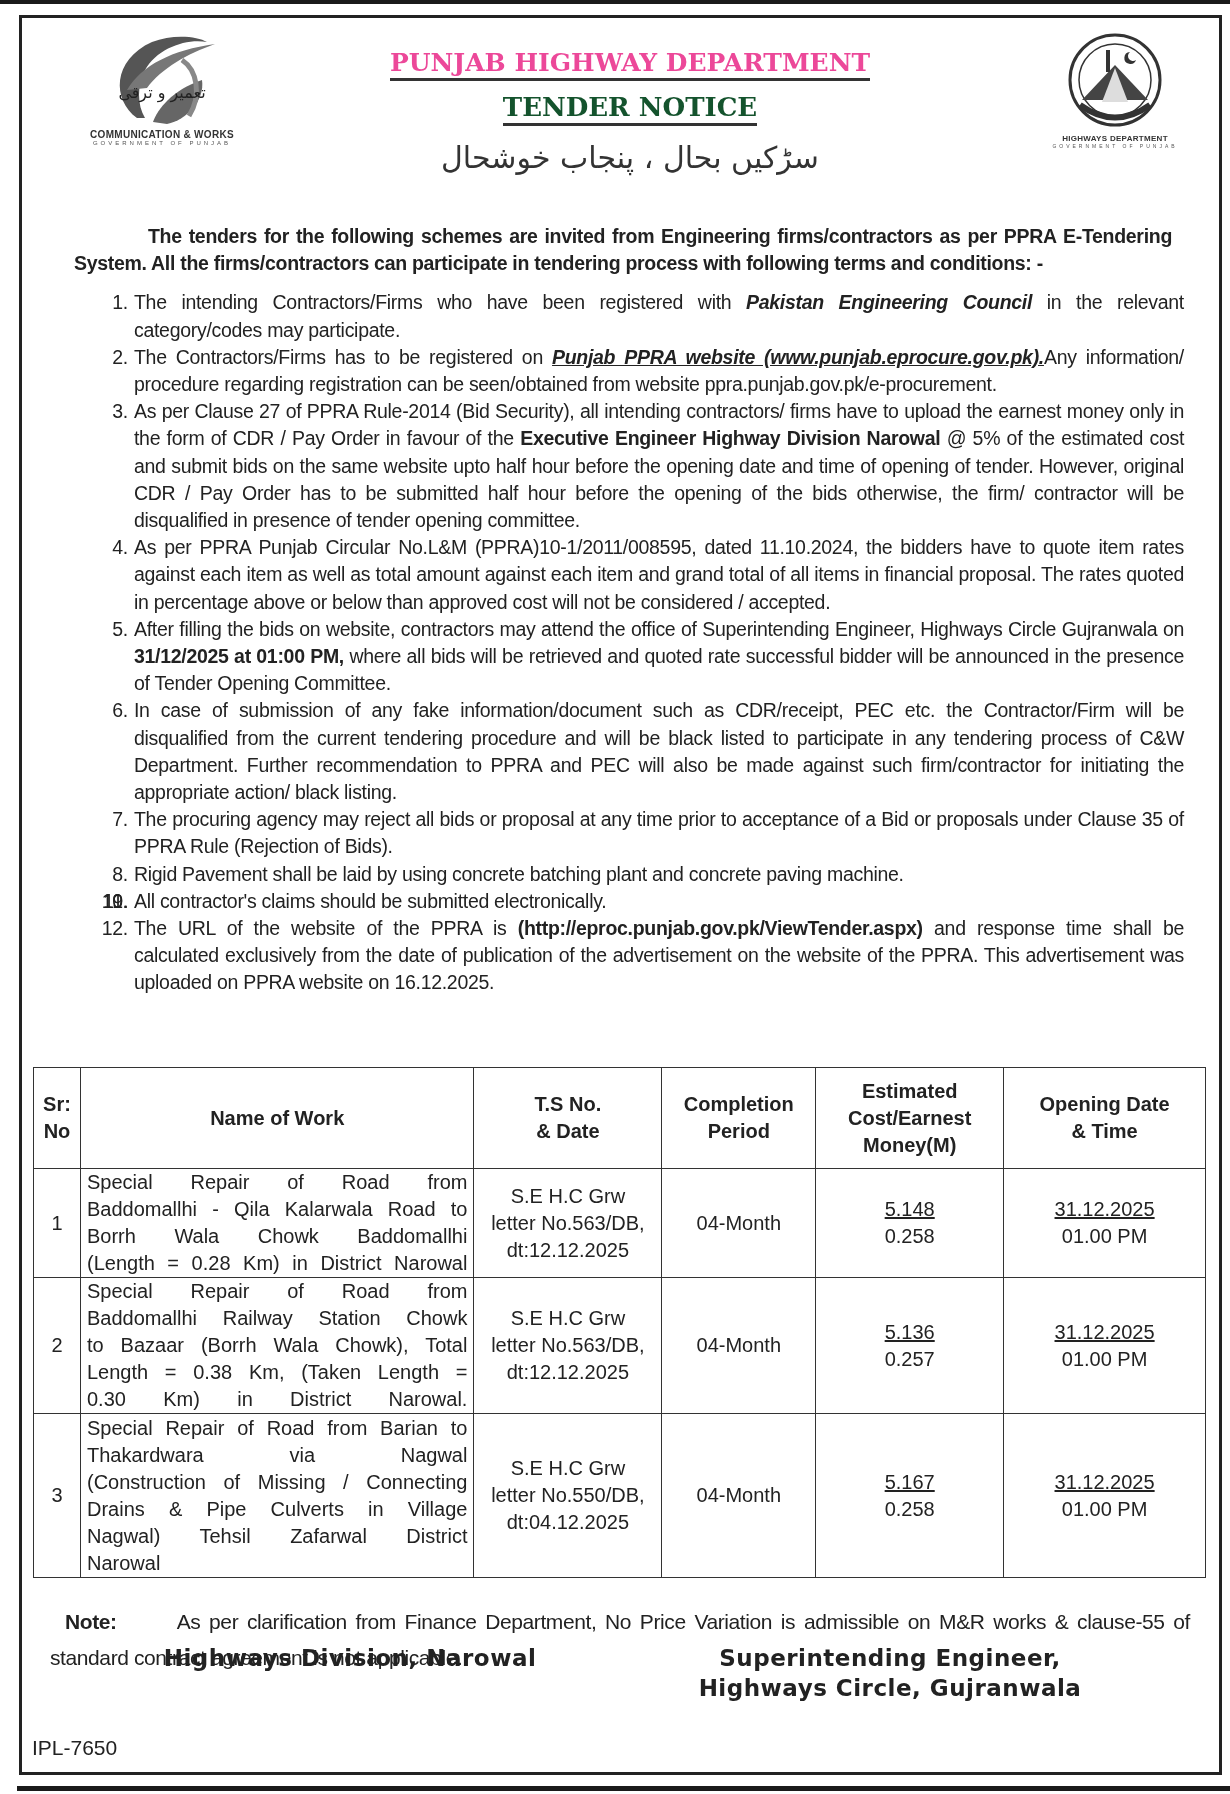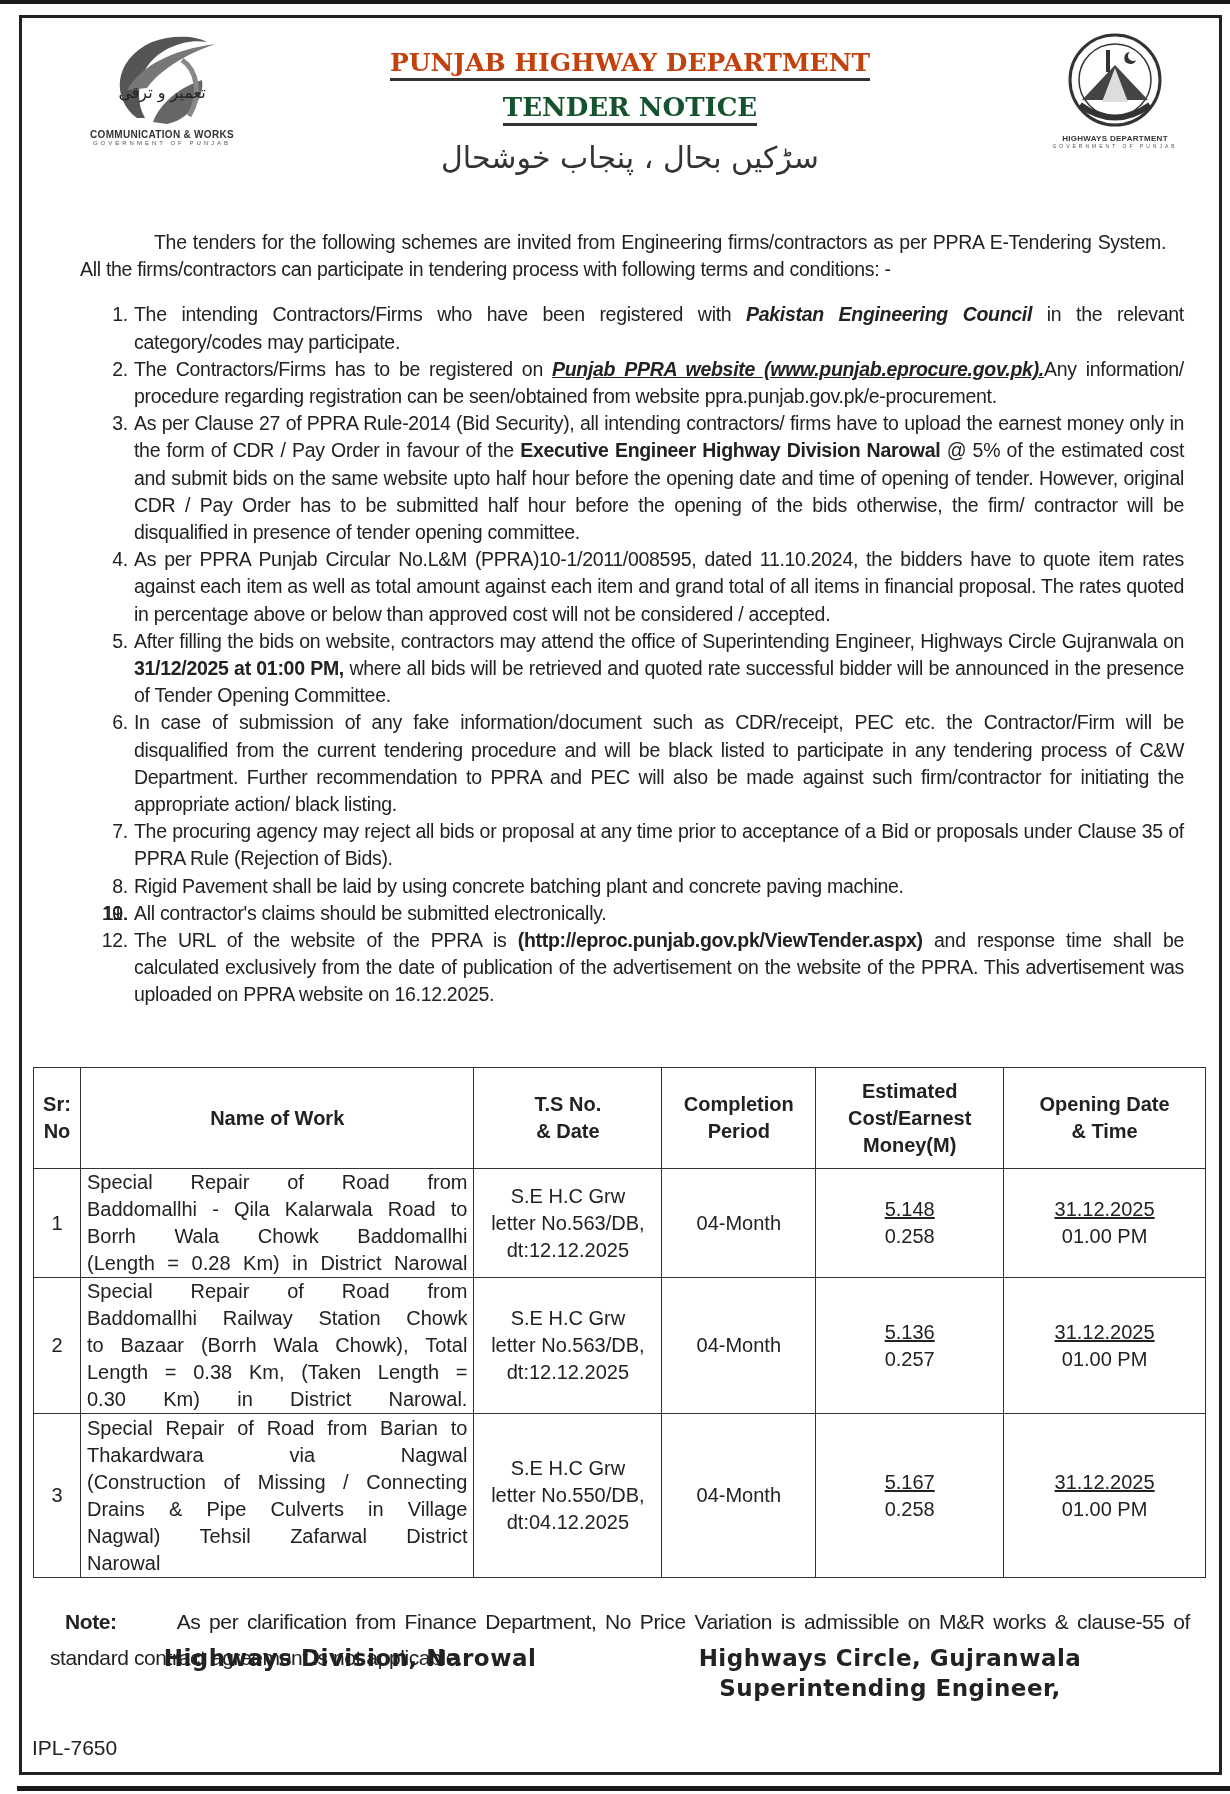--- a/index.html
+++ b/index.html
@@ -6,27 +6,27 @@
   body { width:1230px; height:1794px; position:relative; overflow:hidden; font-family:"Liberation Sans", sans-serif; color:#222; }
   .topbar { position:absolute; left:0; top:0; width:1230px; height:4px; background:#1a1a1a; }
   .box { position:absolute; left:19px; top:15px; width:1197px; height:1754px; border:3px solid #222; box-sizing:content-box; }
   .bottombar { position:absolute; left:17px; top:1786px; width:1213px; height:5px; background:#1a1a1a; }
 
   .logo-left { position:absolute; left:62px; top:30px; width:200px; height:130px; text-align:center; }
   .logo-right { position:absolute; left:1030px; top:30px; width:170px; height:130px; text-align:center; }
   .logo-cap1 { font-size:10px; font-weight:bold; letter-spacing:0.3px; color:#333; }
   .logo-cap2 { font-size:6px; letter-spacing:3px; color:#555; }
 
-  .title1 { position:absolute; left:300px; width:660px; top:48px; text-align:center; font-family:"DejaVu Serif", serif; font-weight:bold; font-size:25px; color:#c2410c; }
+  .title1 { position:absolute; left:300px; width:660px; top:48px; text-align:center; font-family:"DejaVu Serif", serif; font-weight:bold; font-size:25px; color:#ec4899; }
   .title1 span, .title2 span { border-bottom:3px solid #333; padding-bottom:1px; }
   .title2 { position:absolute; left:300px; width:660px; top:92px; text-align:center; font-family:"DejaVu Serif", serif; font-weight:bold; font-size:26px; color:#14532d; }
   .urdu { position:absolute; left:300px; width:660px; top:140px; text-align:center; font-family:"DejaVu Sans", sans-serif; font-size:30px; direction:rtl; color:#333; }
 
   .content { position:absolute; left:62px; top:211px; width:1122px; font-size:19.5px; line-height:27.2px; text-align:justify; letter-spacing:-0.3px; }
-  .intro { text-indent:74px; margin:18px; }
+  .intro { text-indent:74px; margin:12px;font-weight:bold; }
   ol.terms { margin:0; padding:0; list-style:none; }
   ol.terms li { position:relative; padding-left:72px; }
   ol.terms li .num { position:absolute; left:18px; width:48px; text-align:right; padding-right:0; }
   .bi { font-weight:bold; font-style:italic; }
   .bu { font-weight:bold; font-style:italic; text-decoration:underline; }
   .b { font-weight:bold; }
 
   table.works { position:absolute; left:33px; top:1052px; width:1173px; border-collapse:collapse; font-size:20px;margin-top:15px; }
   table.works th, table.works td { border:1.5px solid #333; text-align:center; vertical-align:middle; padding:0 6px; }
   table.works th { font-weight:bold; line-height:27px; height:100px; }
@@ -150,17 +150,17 @@
 </table>
 
 <div class="note">
   <span class="lbl">Note:</span><span>As per clarification from Finance Department, No Price Variation is admissible on M&amp;R works &amp; clause-55 of standard contract agreement is not applicable.</span>
 </div>
 
 <div class="sig sig-left">
   <div>Highways Division, Narowal</div>
 </div>
 <div class="sig sig-right">
+  <div>Superintending Engineer,</div>
   <div>Highways Circle, Gujranwala</div>
-  <div>Superintending Engineer,</div>
 </div>
 
 <div class="ipl">IPL-7650</div>
 
 </body></html>

